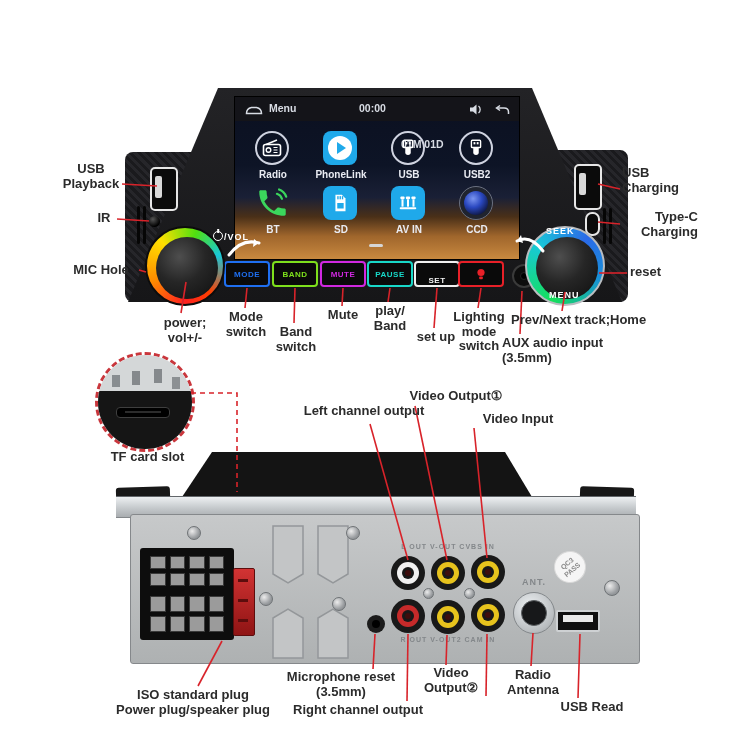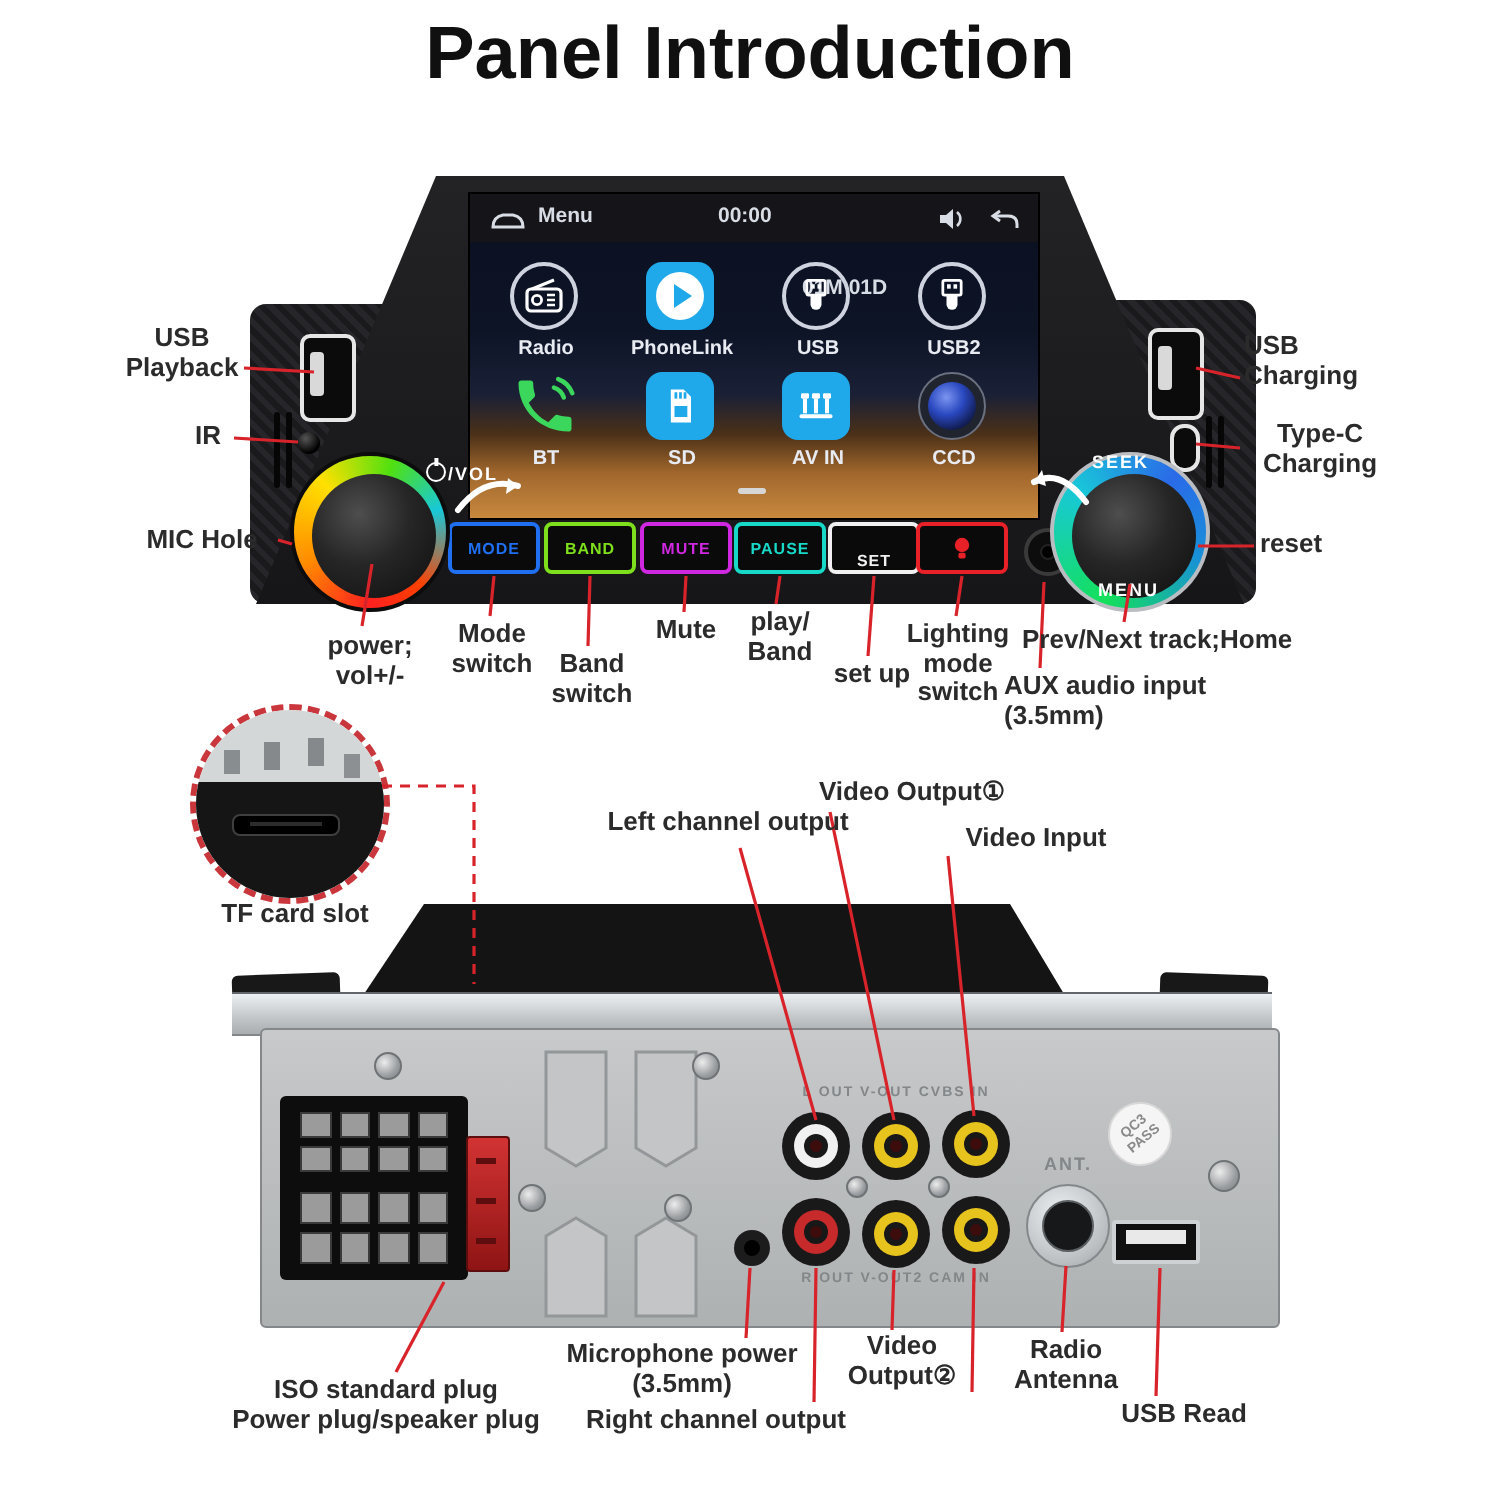--- a/index.html
+++ b/index.html
@@ -75,21 +75,20 @@
   .magin{position:absolute;left:0;top:0;width:94px;height:94px;border-radius:50%;
        overflow:hidden;background:#d4d7d8;}
   .overlay{position:absolute;left:0;top:0;z-index:8;pointer-events:none;}
   .overlay line,.overlay polyline{stroke:#d8232a;stroke-width:1.6;fill:none;}
 </style>
 </head>
 <body>
 
 <div id="stage">
 
-  <div class="title">Panel Introduction</div>
 
   <div class="wing" style="left:125px;top:152px;width:118px;height:150px;"></div>
   <div class="wing" style="left:507px;top:150px;width:121px;height:152px;"></div>
   <div class="body"></div>
 
   <div class="usbport" style="left:150px;top:167px;width:24px;height:40px;">
       <div class="tongue"></div>
     </div>
   <div class="vent" style="left:137px;top:206px;height:38px;"></div>
   <div class="vent" style="left:143px;top:206px;height:38px;"></div>
@@ -398,21 +397,21 @@
     <line x1="533" y1="633" x2="531" y2="666"></line>
     <line x1="580" y1="634" x2="578" y2="698"></line>
   </svg>
 
   <div class="callout" style="left:58px;top:162px;width:66px;">USB
 Playback</div>
   <div class="callout" style="left:92px;top:211px;width:24px;">IR</div>
   <div class="callout" style="left:66px;top:263px;width:70px;">MIC Hole</div>
   <div class="callout" style="left:622px;top:166px;width:70px;text-align:left;">USB
 Charging</div>
-  <div class="callout" style="left:622px;top:210px;width:76px;text-align:center;">Type-C
+  <div class="callout" style="left:622px;top:210px;width:76px;text-align:right;">Type-C
 Charging</div>
   <div class="callout" style="left:630px;top:265px;width:50px;text-align:left;">reset</div>
   <div class="callout" style="left:150px;top:316px;width:70px;">power;
 vol+/-</div>
   <div class="callout" style="left:218px;top:310px;width:56px;">Mode
 switch</div>
   <div class="callout" style="left:268px;top:325px;width:56px;">Band
 switch</div>
   <div class="callout" style="left:322px;top:308px;width:42px;">Mute</div>
   <div class="callout" style="left:366px;top:304px;width:48px;">play/
@@ -423,21 +422,21 @@
 switch</div>
   <div class="callout" style="left:502px;top:336px;width:108px;text-align:left;">AUX audio input
 (3.5mm)</div>
   <div class="callout" style="left:511px;top:313px;width:165px;text-align:left;">Prev/Next track;Home</div>
   <div class="callout" style="left:100px;top:450px;width:95px;">TF card slot</div>
   <div class="callout" style="left:290px;top:404px;width:148px;">Left channel output</div>
   <div class="callout" style="left:398px;top:389px;width:116px;">Video Output①</div>
   <div class="callout" style="left:466px;top:412px;width:104px;">Video Input</div>
   <div class="callout" style="left:95px;top:688px;width:196px;">ISO standard plug
 Power plug/speaker plug</div>
-  <div class="callout" style="left:282px;top:670px;width:118px;">Microphone power
+  <div class="callout" style="left:282px;top:670px;width:118px;">Microphone reset
 (3.5mm)</div>
   <div class="callout" style="left:288px;top:703px;width:140px;">Right channel output</div>
   <div class="callout" style="left:416px;top:666px;width:70px;">Video
 Output②</div>
   <div class="callout" style="left:502px;top:668px;width:62px;">Radio
 Antenna</div>
   <div class="callout" style="left:552px;top:700px;width:80px;">USB Read</div>
 
 </div>
 

